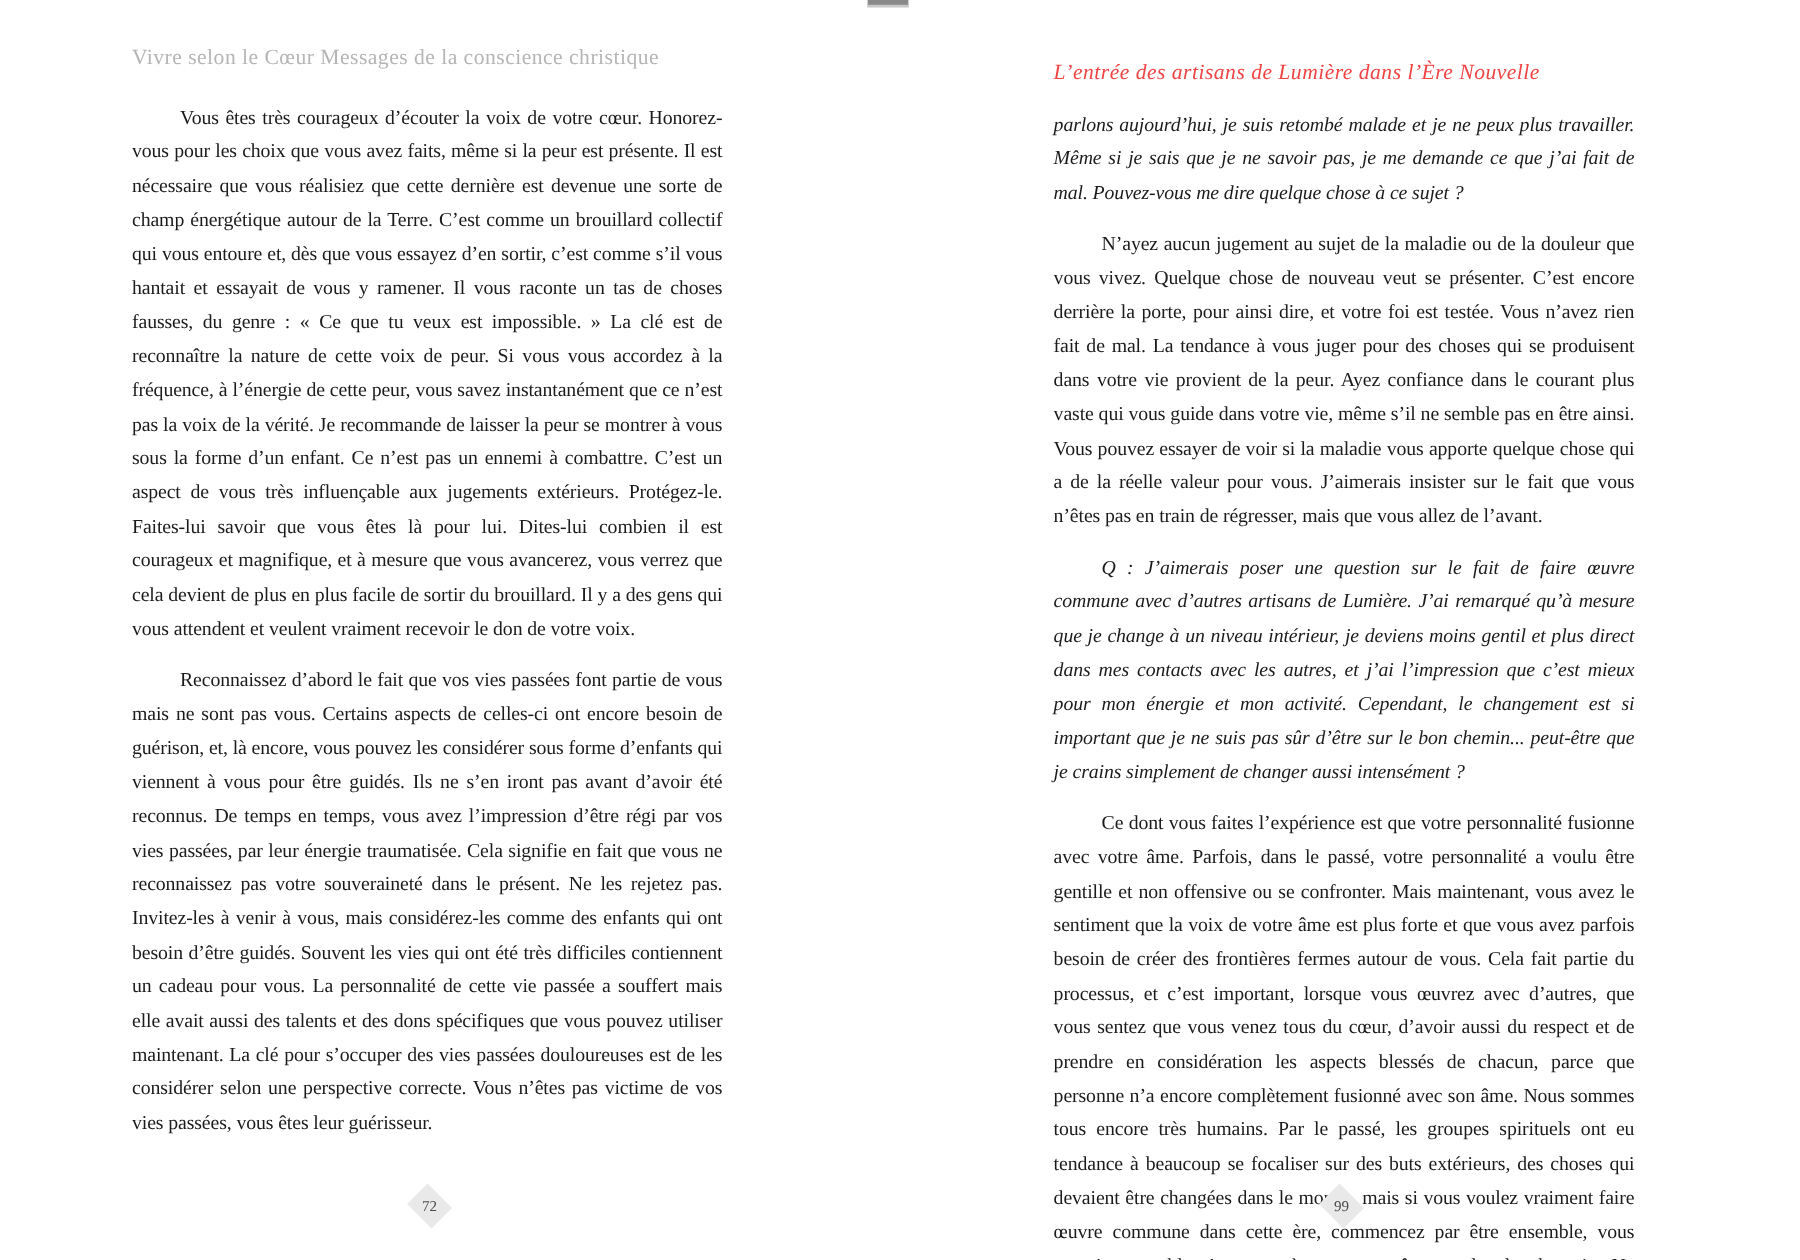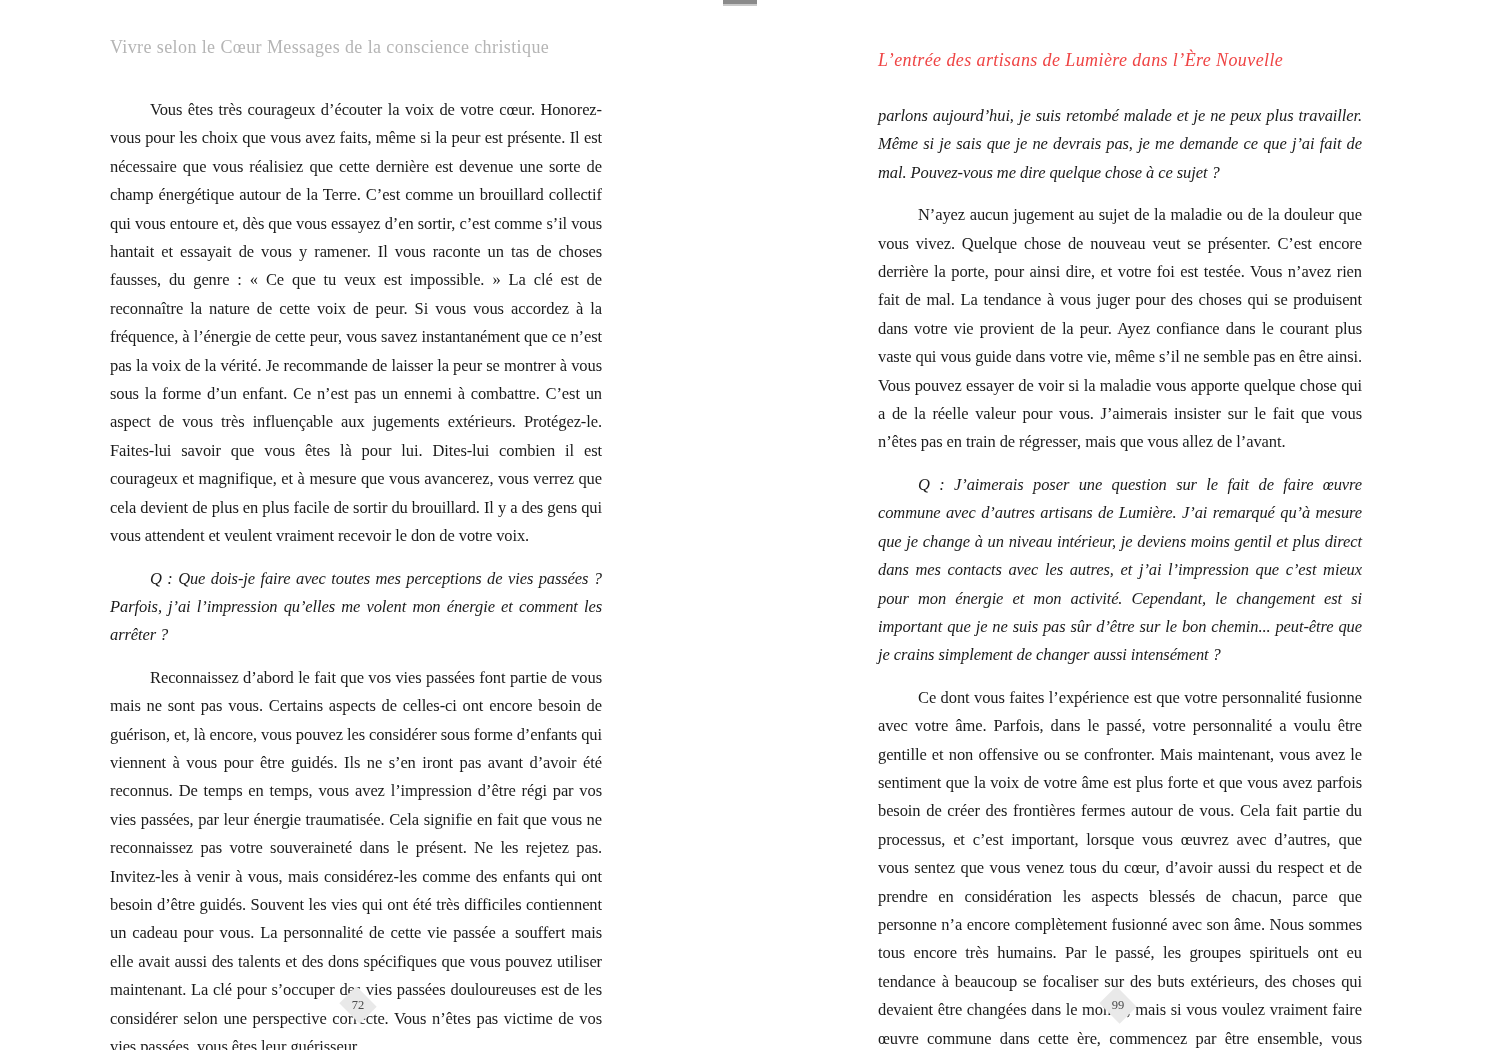--- a/index.html
+++ b/index.html
@@ -47,21 +47,21 @@
     color: #ef4444;
     font-style: italic;
   }
   .body-text {
     position: absolute;
     width: 100%;
   }
   .page-left .body-text  { top: 84px; }
   .page-right .body-text { top: 90px; }
   .para {
-    margin: 12px 0 14px 0;
+    margin: 0 0 14px 0;
     font-size: 16.5px;
     line-height: 28.4px;
     text-align: justify;
     letter-spacing: -0.1px;
     text-indent: 40px;
   }
   .para.italic { font-style: italic; }
   .para.no-indent { text-indent: 0; }
   .para:last-child { margin-bottom: 0; }
   .page-number-badge {
@@ -96,30 +96,29 @@
 </style>
 </head>
 <body>
 
 <div class="scan-artifact"></div>
 
 <div class="page page-left">
   <div class="running-head">Vivre selon le Cœur Messages de la conscience christique</div>
   <div class="body-text">
     <p class="para">Vous êtes très courageux d’écouter la voix de votre cœur. Honorez-vous pour les choix que vous avez faits, même si la peur est présente. Il est nécessaire que vous réalisiez que cette dernière est devenue une sorte de champ énergétique autour de la Terre. C’est comme un brouillard collectif qui vous entoure et, dès que vous essayez d’en sortir, c’est comme s’il vous hantait et essayait de vous y ramener. Il vous raconte un tas de choses fausses, du genre : « Ce que tu veux est impossible. » La clé est de reconnaître la nature de cette voix de peur. Si vous vous accordez à la fréquence, à l’énergie de cette peur, vous savez instantanément que ce n’est pas la voix de la vérité. Je recommande de laisser la peur se montrer à vous sous la forme d’un enfant. Ce n’est pas un ennemi à combattre. C’est un aspect de vous très influençable aux jugements extérieurs. Protégez-le. Faites-lui savoir que vous êtes là pour lui. Dites-lui combien il est courageux et magnifique, et à mesure que vous avancerez, vous verrez que cela devient de plus en plus facile de sortir du brouillard. Il y a des gens qui vous attendent et veulent vraiment recevoir le don de votre voix.</p>
-    <p class="para italic">Q : Que dois-je faire avec toutes mes perceptions de vies passées ? Parfois, j’ai l’impression qu’elles me volent mon énergie et comment les arrêter ?</p>
     <p class="para">Reconnaissez d’abord le fait que vos vies passées font partie de vous mais ne sont pas vous. Certains aspects de celles-ci ont encore besoin de guérison, et, là encore, vous pouvez les considérer sous forme d’enfants qui viennent à vous pour être guidés. Ils ne s’en iront pas avant d’avoir été reconnus. De temps en temps, vous avez l’impression d’être régi par vos vies passées, par leur énergie traumatisée. Cela signifie en fait que vous ne reconnaissez pas votre souveraineté dans le présent. Ne les rejetez pas. Invitez-les à venir à vous, mais considérez-les comme des enfants qui ont besoin d’être guidés. Souvent les vies qui ont été très difficiles contiennent un cadeau pour vous. La personnalité de cette vie passée a souffert mais elle avait aussi des talents et des dons spécifiques que vous pouvez utiliser maintenant. La clé pour s’occuper des vies passées douloureuses est de les considérer selon une perspective correcte. Vous n’êtes pas victime de vos vies passées, vous êtes leur guérisseur.</p>
 
   </div>
 </div>
 
 <div class="page page-right">
   <div class="running-head">L’entrée des artisans de Lumière dans l’Ère Nouvelle</div>
   <div class="body-text">
-    <p class="para italic no-indent">parlons aujourd’hui, je suis retombé malade et je ne peux plus travailler. Même si je sais que je ne devrais pas, je me demande ce que j’ai fait de mal. Pouvez-vous me dire quelque chose à ce sujet ?</p>
+    <p class="para italic no-indent">parlons aujourd’hui, je suis retombé malade et je ne peux plus travailler. Même si je sais que je ne savoir pas, je me demande ce que j’ai fait de mal. Pouvez-vous me dire quelque chose à ce sujet ?</p>
     <p class="para">N’ayez aucun jugement au sujet de la maladie ou de la douleur que vous vivez. Quelque chose de nouveau veut se présenter. C’est encore derrière la porte, pour ainsi dire, et votre foi est testée. Vous n’avez rien fait de mal. La tendance à vous juger pour des choses qui se produisent dans votre vie provient de la peur. Ayez confiance dans le courant plus vaste qui vous guide dans votre vie, même s’il ne semble pas en être ainsi. Vous pouvez essayer de voir si la maladie vous apporte quelque chose qui a de la réelle valeur pour vous. J’aimerais insister sur le fait que vous n’êtes pas en train de régresser, mais que vous allez de l’avant.</p>
     <p class="para italic">Q : J’aimerais poser une question sur le fait de faire œuvre commune avec d’autres artisans de Lumière. J’ai remarqué qu’à mesure que je change à un niveau intérieur, je deviens moins gentil et plus direct dans mes contacts avec les autres, et j’ai l’impression que c’est mieux pour mon énergie et mon activité. Cependant, le changement est si important que je ne suis pas sûr d’être sur le bon chemin... peut-être que je crains simplement de changer aussi intensément ?</p>
     <p class="para">Ce dont vous faites l’expérience est que votre personnalité fusionne avec votre âme. Parfois, dans le passé, votre personnalité a voulu être gentille et non offensive ou se confronter. Mais maintenant, vous avez le sentiment que la voix de votre âme est plus forte et que vous avez parfois besoin de créer des frontières fermes autour de vous. Cela fait partie du processus, et c’est important, lorsque vous œuvrez avec d’autres, que vous sentez que vous venez tous du cœur, d’avoir aussi du respect et de prendre en considération les aspects blessés de chacun, parce que personne n’a encore complètement fusionné avec son âme. Nous sommes tous encore très humains. Par le passé, les groupes spirituels ont eu tendance à beaucoup se focaliser sur des buts extérieurs, des choses qui devaient être changées dans le monde, mais si vous voulez vraiment faire œuvre commune dans cette ère, commencez par être ensemble, vous asseoir ensemble. Apprenez à vous connaître sur le plan humain. Ne voyez pas cela comme un projet à accomplir à partir du mental, mais partagez l’Amour et l’amitié, et cela amènera des miracles que vous n’auriez jamais pu accomplir juste avec le mental.</p>
   </div>
 </div>
 
 <div class="page-number-badge badge-left">
   <div class="diamond"></div>
   <div class="num">72</div>
 </div>

